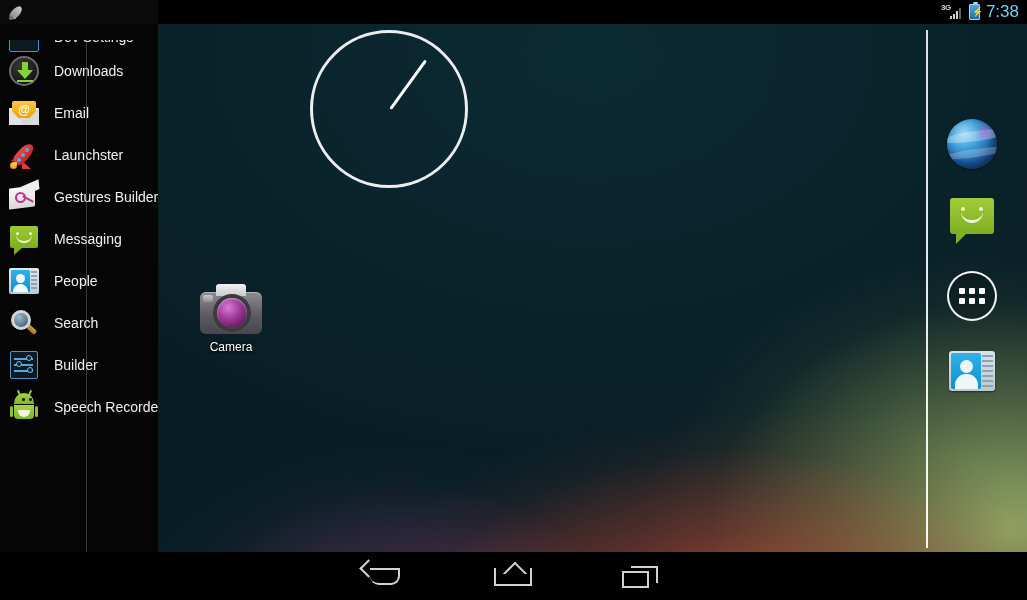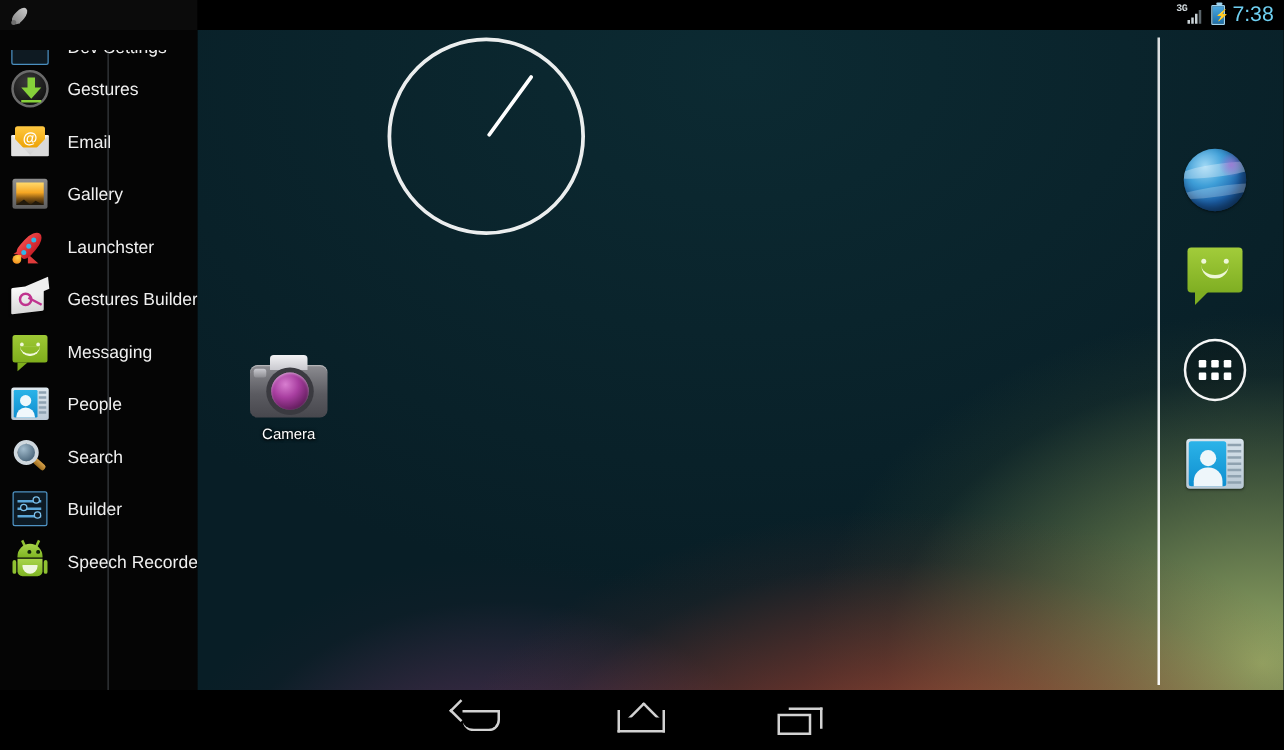--- a/index.html
+++ b/index.html
@@ -13,21 +13,21 @@
 
   
   #status-bar {
     position:absolute; left:0; top:0; width:1027px; height:24px;
     background:#000; z-index:60;
   }
   #status-right {
     position:absolute; right:8px; top:0; height:24px;
     display:flex; align-items:center; gap:6px;
   }
-  .sig-wrap { position:relative; width:22px; height:16px;font-family:Liberation Mono, monospace; }
+  .sig-wrap { position:relative; width:22px; height:16px; }
   .sig-3g {
     position:absolute; left:0; top:0px;
     font-size:8px; color:#cfd6da; line-height:8px; font-weight:bold;
     letter-spacing:-0.3px;
   }
   .sig-bars { position:absolute; left:9px; bottom:1px; width:13px; height:12px; }
   .sig-bars i {
     position:absolute; bottom:0; width:2px; background:#c9d2d6; display:block;
   }
   .sig-bars i:nth-child(1){ left:0px; height:3px; }
@@ -628,45 +628,35 @@
 
       <div class="app-row">
         <div class="app-icon">
           <div class="ic-download">
             <div class="disc"></div>
               <div class="shaft"></div>
             <div class="head"></div>
               <div class="base"></div>
           </div>
         </div>
-        <div class="app-label">Gestures</div>
+        <div class="app-label">Downloads</div>
       </div>
 
       <div class="app-row">
         <div class="app-icon">
           <div class="ic-email">
             <div class="env"></div>
             <div class="sheet">@</div>
             <div class="flapL"></div>
               <div class="flapR"></div>
           </div>
         </div>
         <div class="app-label">Email</div>
       </div>
 
-      <div class="app-row">
-        <div class="app-icon">
-          <div class="ic-gallery">
-            <div class="photo">
-                <div class="hill"></div>
-              </div>
-          </div>
-        </div>
-        <div class="app-label">Gallery</div>
-      </div>
 
       <div class="app-row">
         <div class="app-icon">
           <div class="ic-rocket">
             <div class="finA"></div>
               <div class="finB"></div>
             <div class="body"></div>
             <div class="dot d1"></div>
               <div class="dot d2"></div>
               <div class="dot d3"></div>

